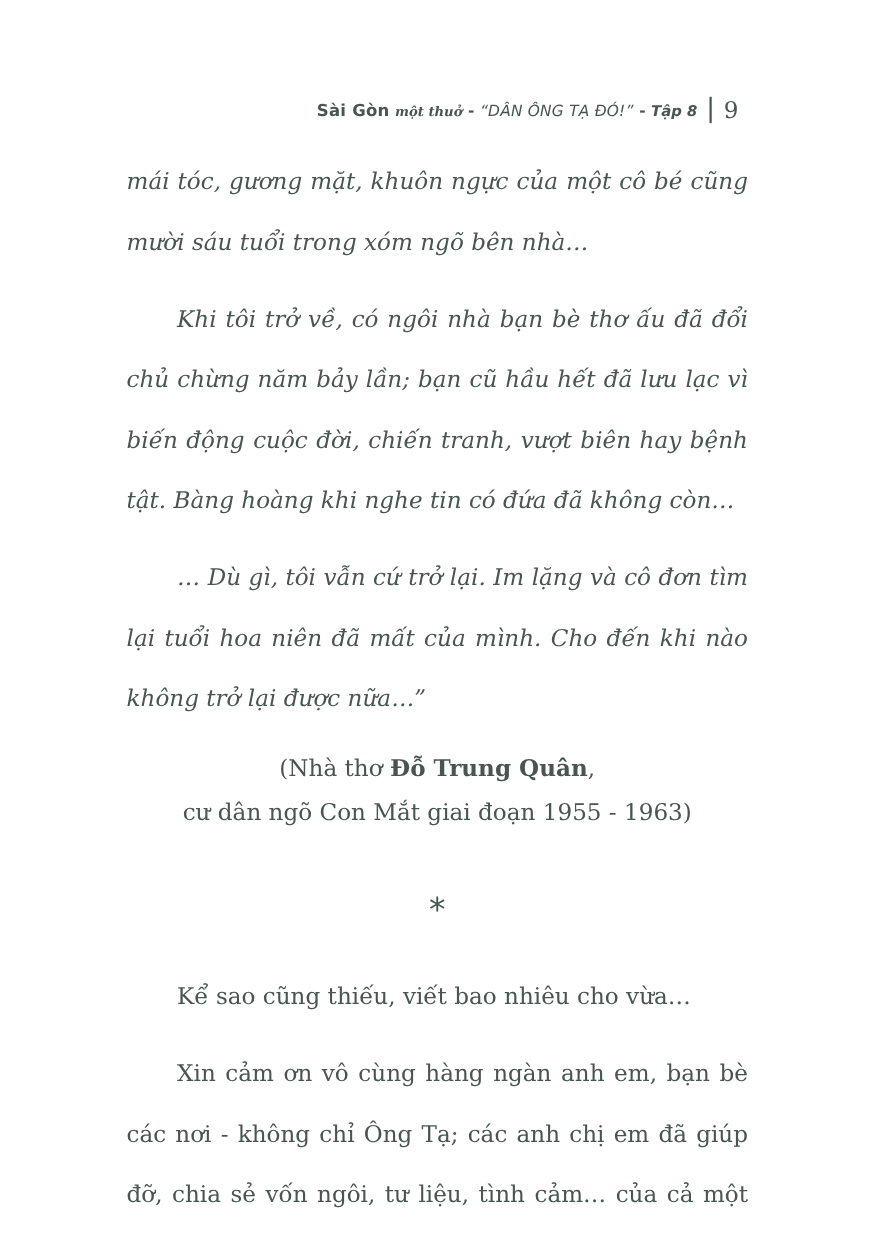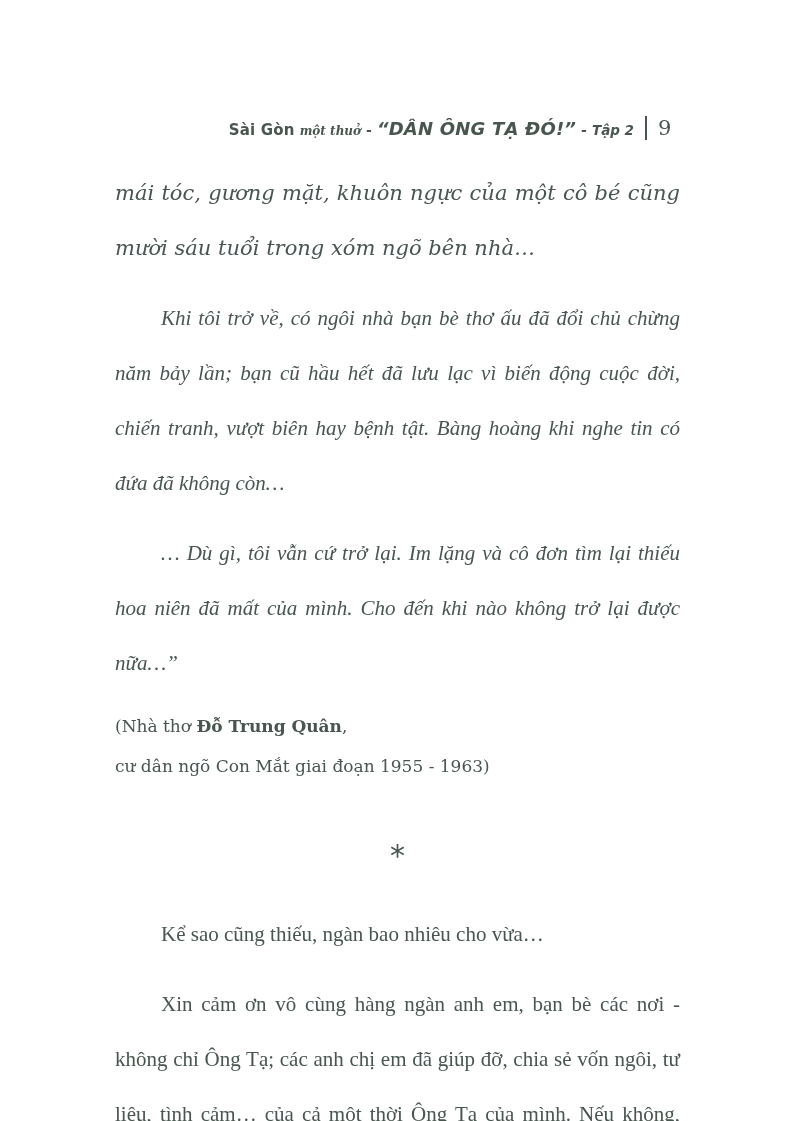--- a/index.html
+++ b/index.html
@@ -4,66 +4,66 @@
 <style>
   html,body { margin:0; padding:0; }
   body { background:#ffffff; }
   .page {
     position: relative;
     width: 794px;
     height: 1121px;
     margin: 0 auto;
     background: #ffffff;
     box-sizing: border-box;
-    padding: 116px 114px 40px 115px;
+    padding: 88px 114px 40px 115px;
     color: #48564f;
     font-family: "DejaVu Serif", "Liberation Serif", serif;
     overflow: hidden;
   }
 
   
   .header {
     display: flex;
     justify-content: flex-end;
     align-items: center;
     gap: 11px;
     font-family: "DejaVu Sans", "Liberation Sans", sans-serif;
     margin-bottom: 26px;
     white-space: nowrap;
   }
   .running-title { display: inline-flex; align-items: baseline; gap: 5px; }
   .rt-brand   { font-weight: bold; font-size: 15px; letter-spacing: .2px; }
   .rt-script  { font-style: italic; font-size: 12px; font-family: "DejaVu Serif", serif; font-weight: bold; }
   .rt-sep     { font-size: 14px; font-weight: bold; }
-  .rt-title   { font-weight: bold; font-style: italic; font-size: 18px; letter-spacing: .2px; }
+  .rt-title   { font-weight: normal; font-style: italic; font-size: 14px; letter-spacing: .2px; }
   .rt-volume  { font-style: italic; font-weight: bold; font-size: 13.5px; }
   .header-divider {
     width: 2px; height: 24px; background: #48564f;
     flex: 0 0 auto;
   }
   .page-number {
     font-size: 21px;
     font-family: "DejaVu Serif", serif;
     min-width: 22px; text-align: left;
   }
 
   
   .quote-section p,
   .body-section p {
     font-size: 21px;
     line-height: 55px;
     margin: 0 0 15px 0;
     text-align: justify;
   }
   .quote-section p { font-style: italic; }
-  .indent { text-indent: 46px; font-family: Liberation Serif, serif; }
+  .indent { text-indent: 46px; }
 
   .attribution {
-    text-align: left;
-    font-size: 17px;
+    text-align: center;
+    font-size: 21px;
     line-height: 40px;
     margin-top: 4px;
   }
   .attribution .author-name { font-weight: bold; }
 
   .asterisk-separator {
     text-align: center;
     font-size: 30px;
     margin: 52px 0 34px 0;
     font-family: "DejaVu Sans", sans-serif;
@@ -74,40 +74,40 @@
 
 <div class="page">
 
   <div class="header">
     <span class="running-title">
       <span class="rt-brand">Sài Gòn</span>
       <span class="rt-script">một thuở</span>
       <span class="rt-sep">-</span>
       <span class="rt-title">“DÂN ÔNG TẠ ĐÓ!”</span>
       <span class="rt-sep">-</span>
-      <span class="rt-volume">Tập 2</span>
+      <span class="rt-volume">Tập 8</span>
     </span>
     <span class="header-divider"></span>
     <span class="page-number">9</span>
   </div>
 
   <div class="quote-section">
     <p>mái tóc, gương mặt, khuôn ngực của một cô bé cũng mười sáu tuổi trong xóm ngõ bên nhà…</p>
     <p class="indent">Khi tôi trở về, có ngôi nhà bạn bè thơ ấu đã đổi chủ chừng năm bảy lần; bạn cũ hầu hết đã lưu lạc vì biến động cuộc đời, chiến tranh, vượt biên hay bệnh tật. Bàng hoàng khi nghe tin có đứa đã không còn…</p>
-    <p class="indent">… Dù gì, tôi vẫn cứ trở lại. Im lặng và cô đơn tìm lại thiếu hoa niên đã mất của mình. Cho đến khi nào không trở lại được nữa…”</p>
+    <p class="indent">… Dù gì, tôi vẫn cứ trở lại. Im lặng và cô đơn tìm lại tuổi hoa niên đã mất của mình. Cho đến khi nào không trở lại được nữa…”</p>
 
     <div class="attribution">
       <div>
         <span>(Nhà thơ </span><span class="author-name">Đỗ Trung Quân</span><span>,</span>
       </div>
       <div>cư dân ngõ Con Mắt giai đoạn 1955 - 1963)</div>
     </div>
   </div>
 
   <div class="asterisk-separator">*</div>
 
   <div class="body-section">
-    <p class="indent">Kể sao cũng thiếu, ngàn bao nhiêu cho vừa…</p>
+    <p class="indent">Kể sao cũng thiếu, viết bao nhiêu cho vừa…</p>
     <p class="indent">Xin cảm ơn vô cùng hàng ngàn anh em, bạn bè các nơi - không chỉ Ông Tạ; các anh chị em đã giúp đỡ, chia sẻ vốn ngôi, tư liệu, tình cảm… của cả một thời Ông Tạ của mình. Nếu không, khó lòng tôi có thể viết được như vậy.</p>
     <p class="indent">Xin cảm ơn hàng trăm bậc trí giả, nhà báo tài danh tên tuổi, văn nghệ sĩ nổi tiếng, các nhà nghiên cứu, viết sách Sài Gòn - Gia Định - Chợ Lớn uyên bác… trong và ngoài vùng Ông Tạ đã động viên những dòng chữ của tôi, “ép” tôi viết.</p>
   </div>
 
 </div>
 
 </body></html>

